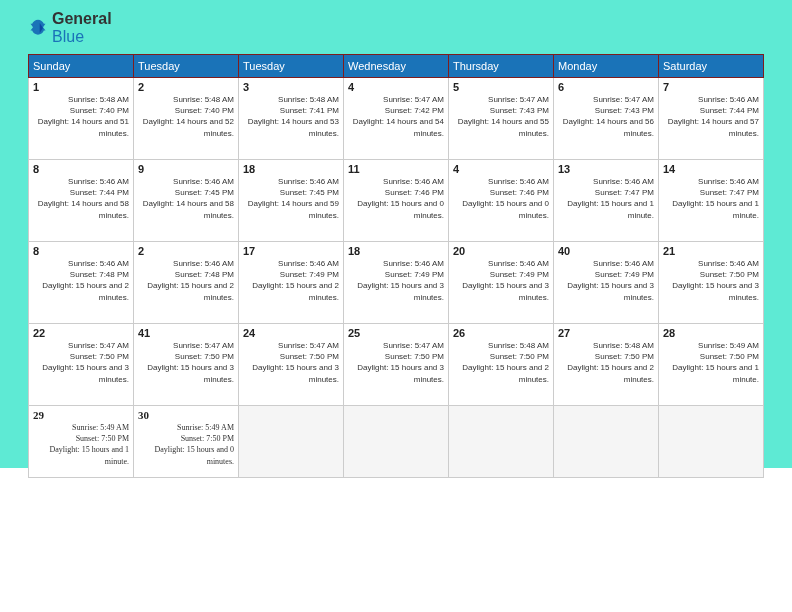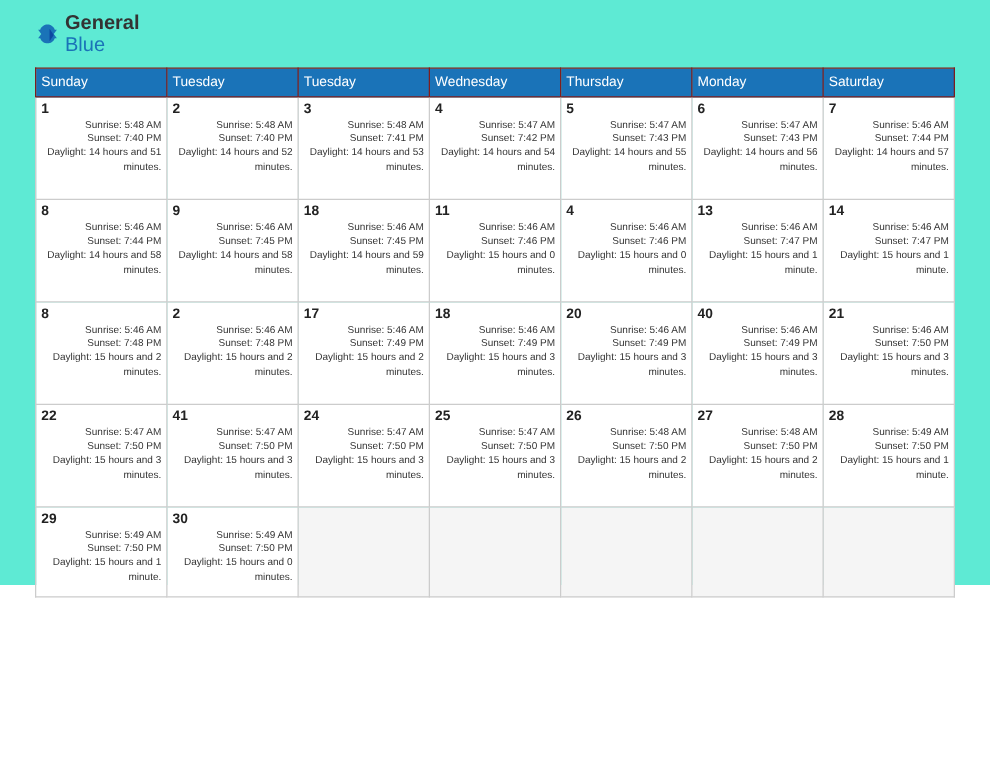--- a/index.html
+++ b/index.html
@@ -72,20 +72,21 @@
       vertical-align: top;
       border: 1px solid #ccc;
       padding: 3px 4px;
       font-size: 8.5px;
       color: #333;
       background: #fff;
       height: 82px;
     }
     .calendar tbody tr:last-child td {
       height: 72px;
+      font-family: Liberation Serif, serif;
     }
     .day-num {
       font-size: 11px;
       font-weight: bold;
       color: #222;
       display: block;
       margin-bottom: 1px;
     }
     .day-info {
       font-size: 8px;

